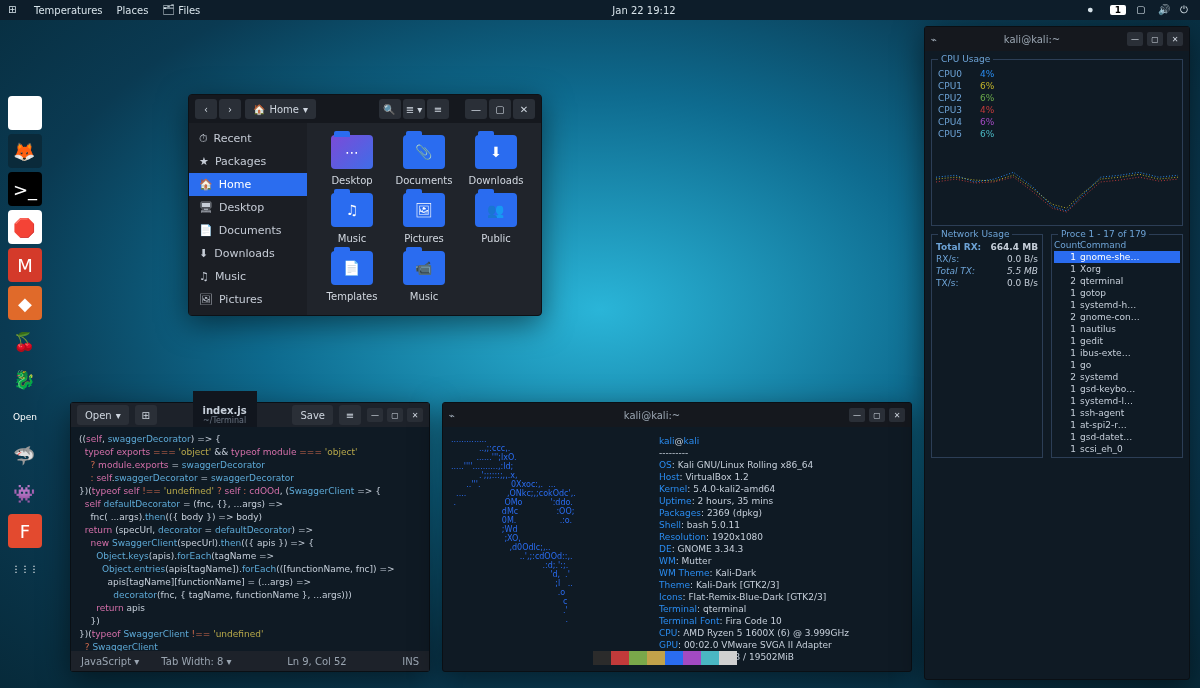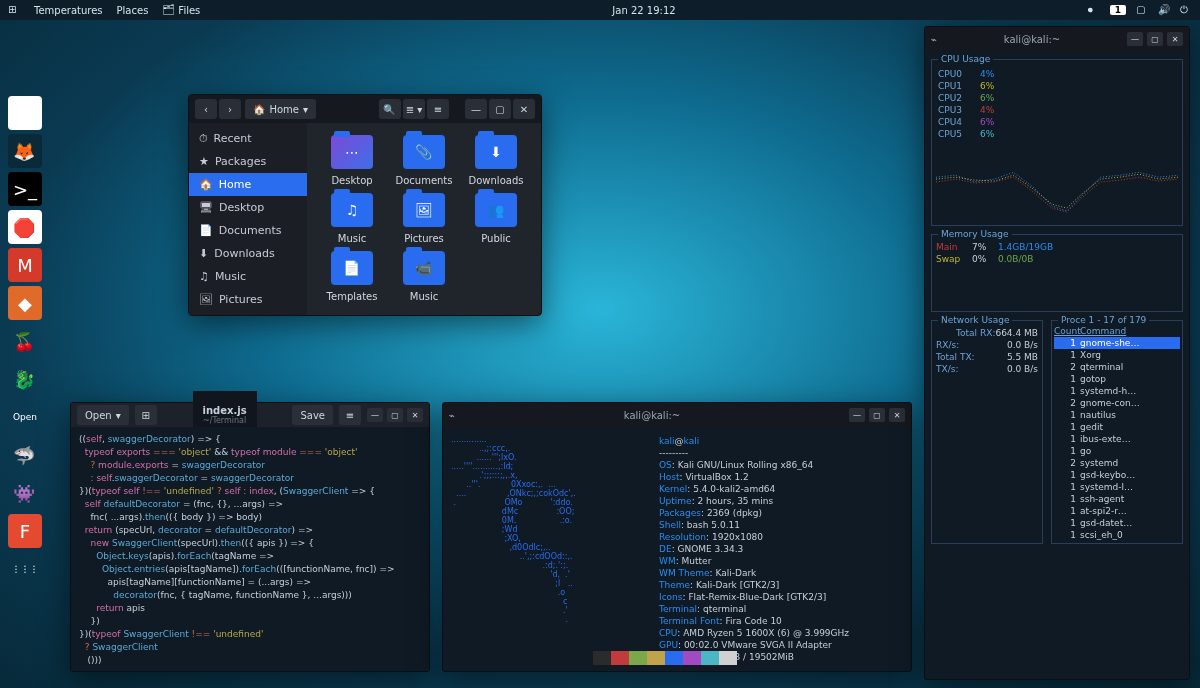--- a/index.html
+++ b/index.html
@@ -64,21 +64,21 @@
 .box .lbl { position:absolute; top:-7px; left:6px; background:#0f1a24; padding:0 3px; font-size:9px; color:#6da3d6; }
 .cpulist div { display:flex; gap:8px; }
 .cn { color:#6da3d6; }
 .cv { }
 .graph { height:72px; margin-top:6px; background: linear-gradient(transparent,transparent); position:relative; border-top: none; }
 .row2 { display:flex; gap:4px; }
 .row2 .box { flex:1; }
 .netproc { display:flex; gap:4px; }
 .netproc .box { flex:1; }
 .proc { font-size:9px; }
-.proc .ph { display:flex; gap:4px; color:#6da3d6;text-decoration:underline; }
+.proc .ph { display:flex; gap:4px; color:#6da3d6; }
 .proc .pr { display:flex; gap:4px; }
 .proc .pr.sel { background:#2a6cf0; color:#fff; }
 .proc .cnt { width:22px; text-align:right; }
 .proc .cmd { flex:1; overflow:hidden; text-overflow:ellipsis; white-space:nowrap; }
 
 
 .kw { color:#d46fa9; } .str { color:#b7a84a; } .fn { color:#5da9d6; } .op { color:#cf6a4c; }
 
 </style>
 </head>
@@ -249,34 +249,42 @@
     <div class="ctrl">
       <div class="cbtn">—</div>
       <div class="cbtn">▢</div>
       <div class="cbtn">✕</div>
     </div>
   </div>
   <div class="code" id="code">((<span class="kw">self</span>, <span class="fn">swaggerDecorator</span>) =&gt; {
   <span class="kw">typeof</span> <span class="kw">exports</span> <span class="op">===</span> <span class="str">'object'</span> &amp;&amp; <span class="kw">typeof</span> <span class="kw">module</span> <span class="op">===</span> <span class="str">'object'</span>
     <span class="op">?</span> <span class="kw">module</span>.<span class="kw">exports</span> = <span class="fn">swaggerDecorator</span>
     <span class="op">:</span> <span class="kw">self</span>.<span class="fn">swaggerDecorator</span> = <span class="fn">swaggerDecorator</span>
-})(<span class="kw">typeof</span> <span class="kw">self</span> <span class="op">!==</span> <span class="str">'undefined'</span> <span class="op">?</span> <span class="kw">self</span> <span class="op">:</span> <span class="kw">index</span>, (<span class="fn">SwaggerClient</span> =&gt; {
+})(<span class="kw">typeof</span> <span class="kw">self</span> <span class="op">!==</span> <span class="str">'undefined'</span> <span class="op">?</span> <span class="kw">self</span> <span class="op">:</span> <span class="kw">cdOOd</span>, (<span class="fn">SwaggerClient</span> =&gt; {
   <span class="kw">self</span> <span class="fn">defaultDecorator</span> = (fnc, {}, ...args) =&gt;
     fnc( ...args).<span class="fn">then</span>(({ body }) =&gt; body)
   <span class="kw">return</span> (specUrl, <span class="fn">decorator</span> = <span class="fn">defaultDecorator</span>) =&gt;
     <span class="kw">new</span> <span class="fn">SwaggerClient</span>(specUrl).<span class="fn">then</span>(({ apis }) =&gt; {
       <span class="fn">Object</span>.<span class="fn">keys</span>(apis).<span class="fn">forEach</span>(tagName =&gt;
         <span class="fn">Object</span>.<span class="fn">entries</span>(apis[tagName]).<span class="fn">forEach</span>(([functionName, fnc]) =&gt;
           apis[tagName][functionName] = (...args) =&gt;
             <span class="fn">decorator</span>(fnc, { tagName, functionName }, ...args)))
       <span class="kw">return</span> apis
     })
 })(<span class="kw">typeof</span> <span class="fn">SwaggerClient</span> <span class="op">!==</span> <span class="str">'undefined'</span>
   <span class="op">?</span> <span class="fn">SwaggerClient</span>
    ()))</div>
+  <div class="status">
+    <span><span>JavaScript</span> ▾</span>
+    <span><span>Tab Width: 8</span> ▾</span>
+    <span style="flex:1"></span>
+    <span>Ln 9, Col 52</span>
+    <span style="flex:1"></span>
+    <span>INS</span>
+  </div>
 </div>
 
 <div class="win term">
   <div class="tbar">
     <span>⌁</span>
     <div class="ttl">kali@kali:~</div>
     <div class="ctrl">
       <div class="cbtn">—</div>
       <div class="cbtn">▢</div>
       <div class="cbtn">✕</div>
@@ -376,57 +384,42 @@
             <span class="cv" style="color:#4ab7c2">6%</span>
           </div>
         </div>
       <svg class="graph" viewBox="0 0 250 70" style="width:100%;height:72px">
         <polyline fill="none" stroke="#2a8cf0" stroke-width="1" stroke-dasharray="1,2" points="0,30 20,28 40,35 60,32 80,25 100,40 120,60 135,65 150,50 170,30 190,28 210,25 230,30 250,28"></polyline>
         <polyline fill="none" stroke="#c2b42a" stroke-width="1" stroke-dasharray="1,2" points="0,32 20,30 40,33 60,34 80,28 100,42 120,58 135,62 150,48 170,32 190,30 210,27 230,32 250,30"></polyline>
         <polyline fill="none" stroke="#c23a3a" stroke-width="1" stroke-dasharray="1,2" points="0,35 20,32 40,36 60,35 80,30 100,45 120,62 135,66 150,52 170,35 190,33 210,30 230,34 250,32"></polyline>
       </svg>
     </div>
     <div class="row2">
-      <div class="box" style="height:78px">
-        <div class="lbl">Memory Usage</div>
-        <div id="mem" style="padding-top:4px">
-            <div style="display: flex; gap: 6px;">
-              <span style="width:30px;color:#c23a3a">Main</span>
-              <span style="width:20px">7%</span>
-              <span style="color:#2a8cf0">1.4GB/19GB</span>
-            </div>
-            <div style="display: flex; gap: 6px;">
-              <span style="width:30px;color:#c2b42a">Swap</span>
-              <span style="width:20px">0%</span>
-              <span style="color:#6aa84a">0.0B/0B</span>
-            </div>
-          </div>
-      </div>
     </div>
     <div class="netproc">
       <div class="box" style="flex:0 0 112px">
         <div class="lbl">Network Usage</div>
         <div id="net" style="padding-top:4px">
-            <div style="display: flex; justify-content: flex-end;">
+            <div style="display: flex; justify-content: space-between; font-weight: bold;">
               <span style="color:#6da3d6">Total RX:</span>
               <span>664.4 MB</span>
             </div>
             <div style="display: flex; justify-content: space-between;">
               <span style="color:#6da3d6">RX/s:</span>
               <span>0.0  B/s</span>
             </div>
             <div style="display: flex; justify-content: space-between;">
               <span style="color:#6da3d6"></span>
               <span></span>
             </div>
             <div style="display: flex; justify-content: space-between;">
               <span style="color:#6da3d6"></span>
               <span></span>
             </div>
-            <div style="display: flex; justify-content: space-between;">
+            <div style="display: flex; justify-content: space-between; font-style: italic;">
               <span style="color:#6da3d6">Total TX:</span>
               <span>5.5 MB</span>
             </div>
             <div style="display: flex; justify-content: space-between;">
               <span style="color:#6da3d6">TX/s:</span>
               <span>0.0  B/s</span>
             </div>
           </div>
       </div>
       <div class="box proc" style="flex:1;padding:2px">

